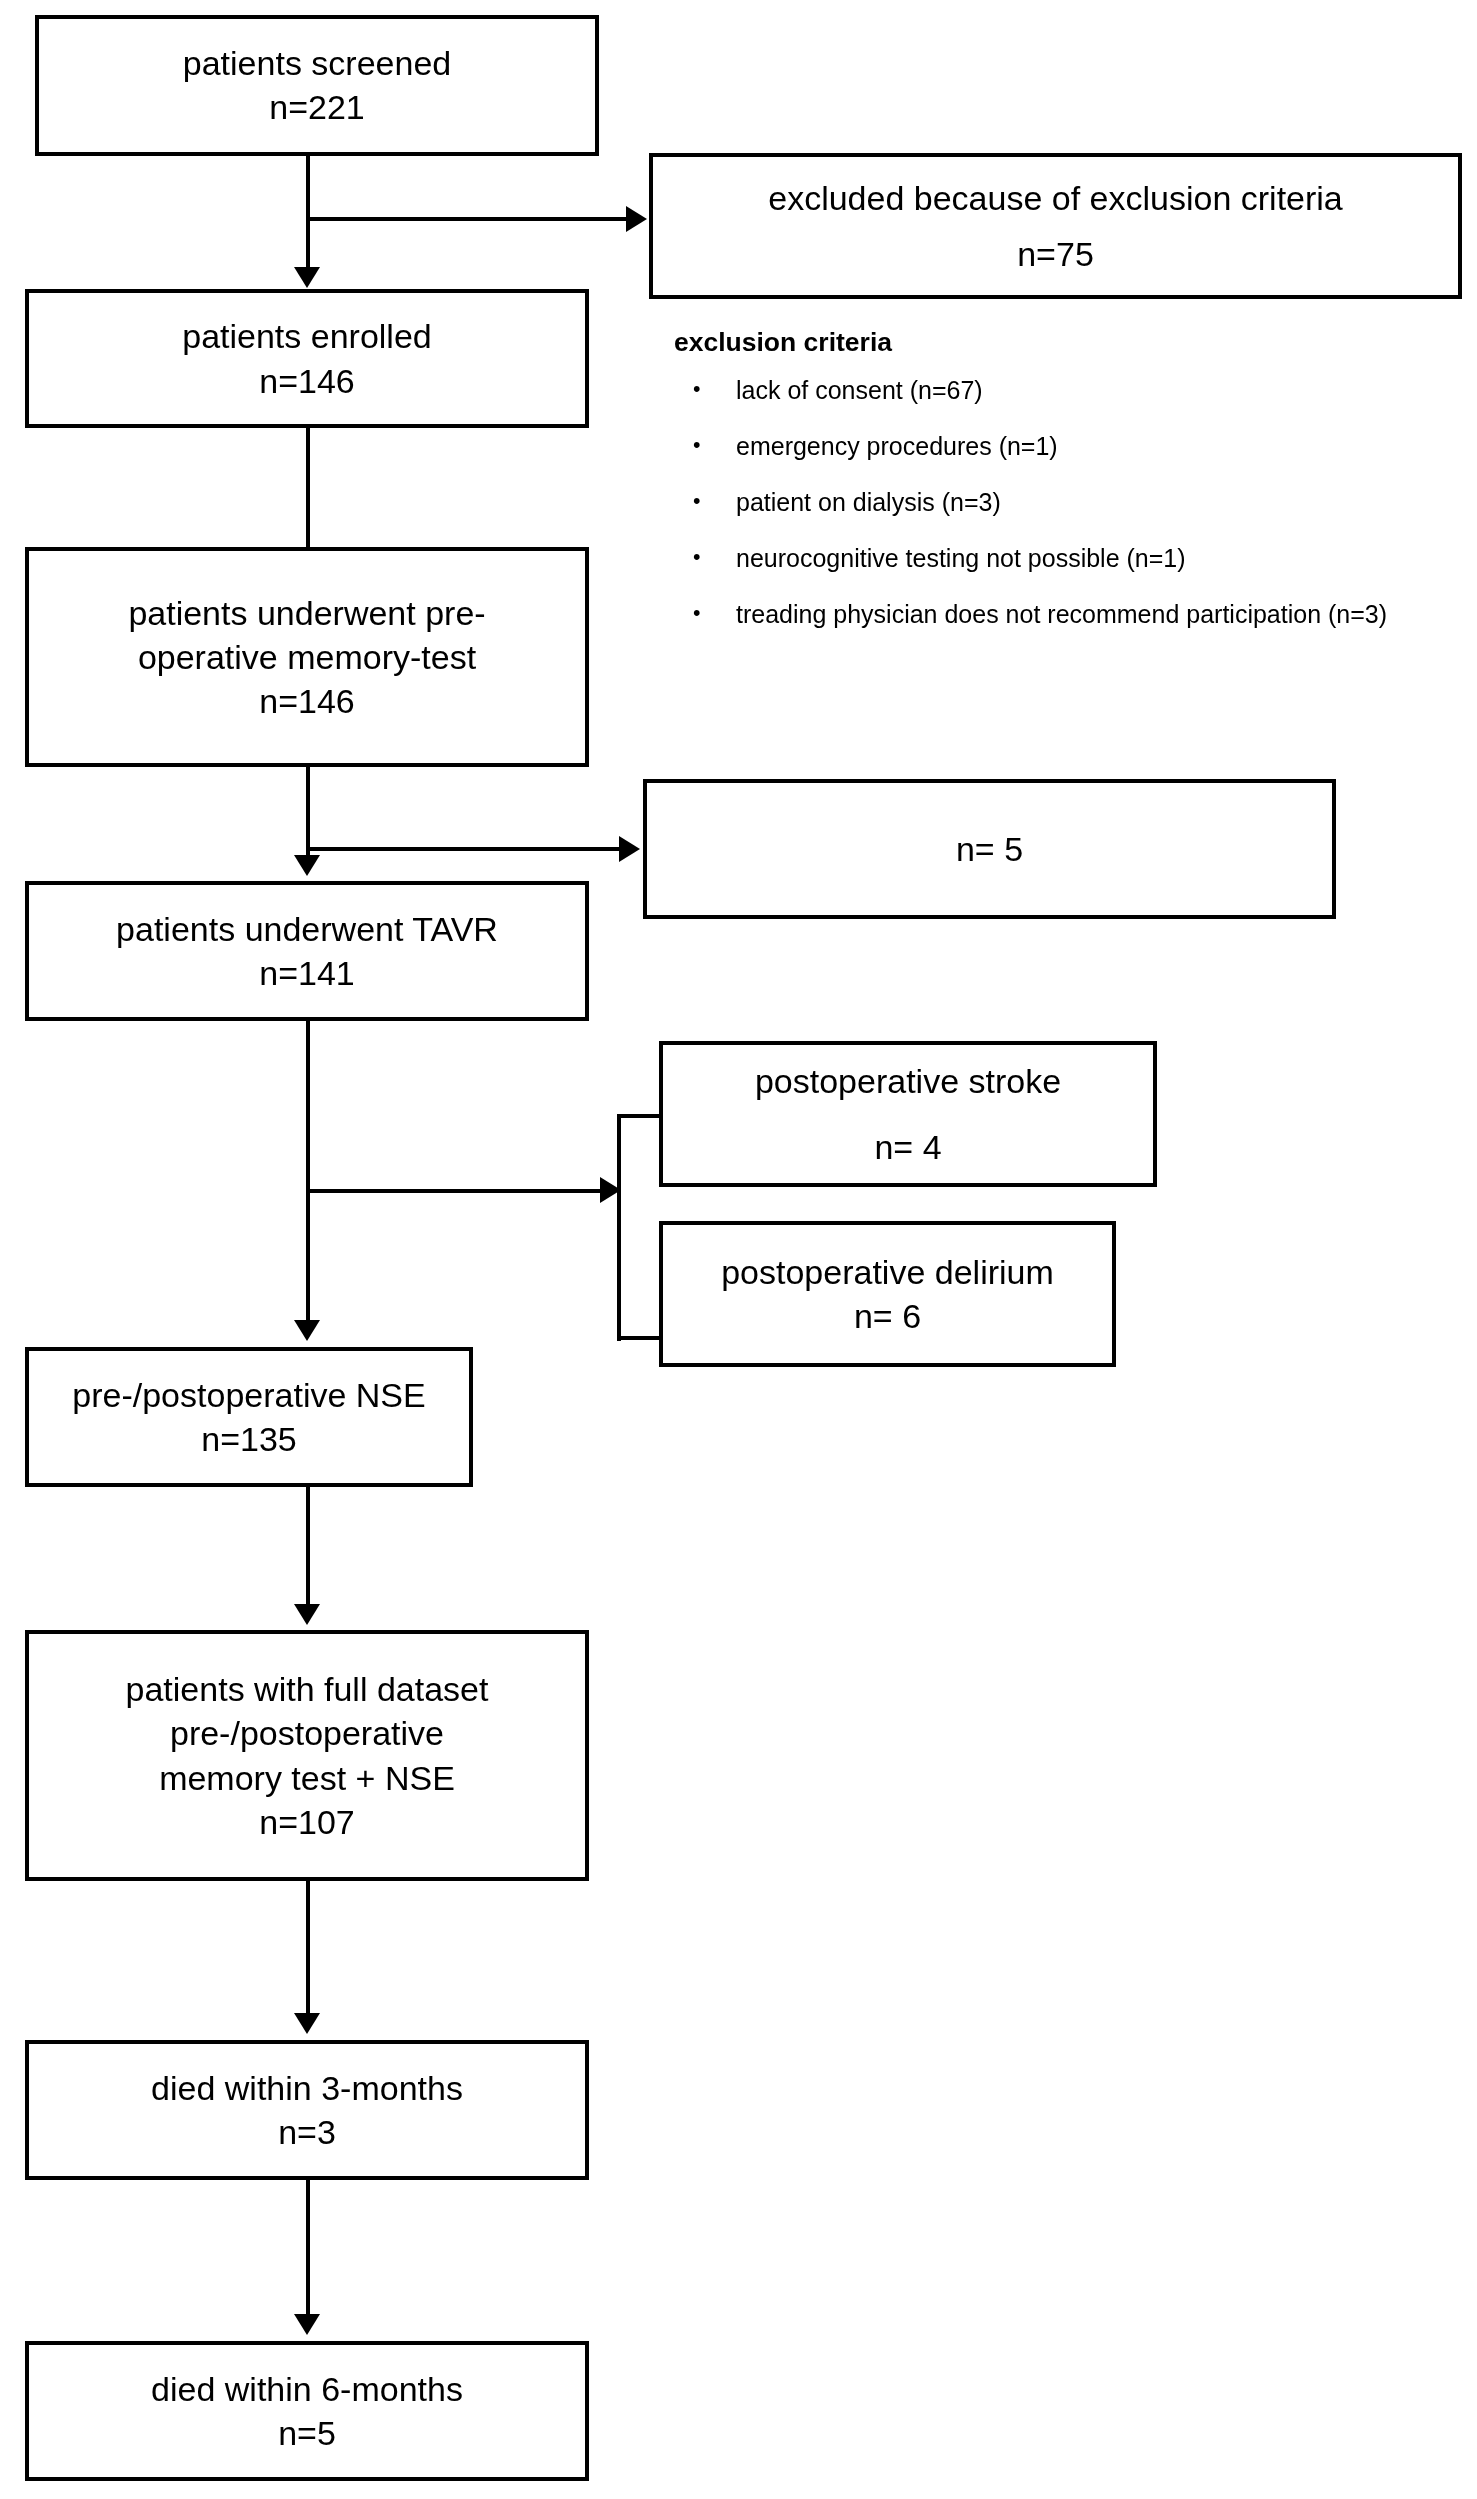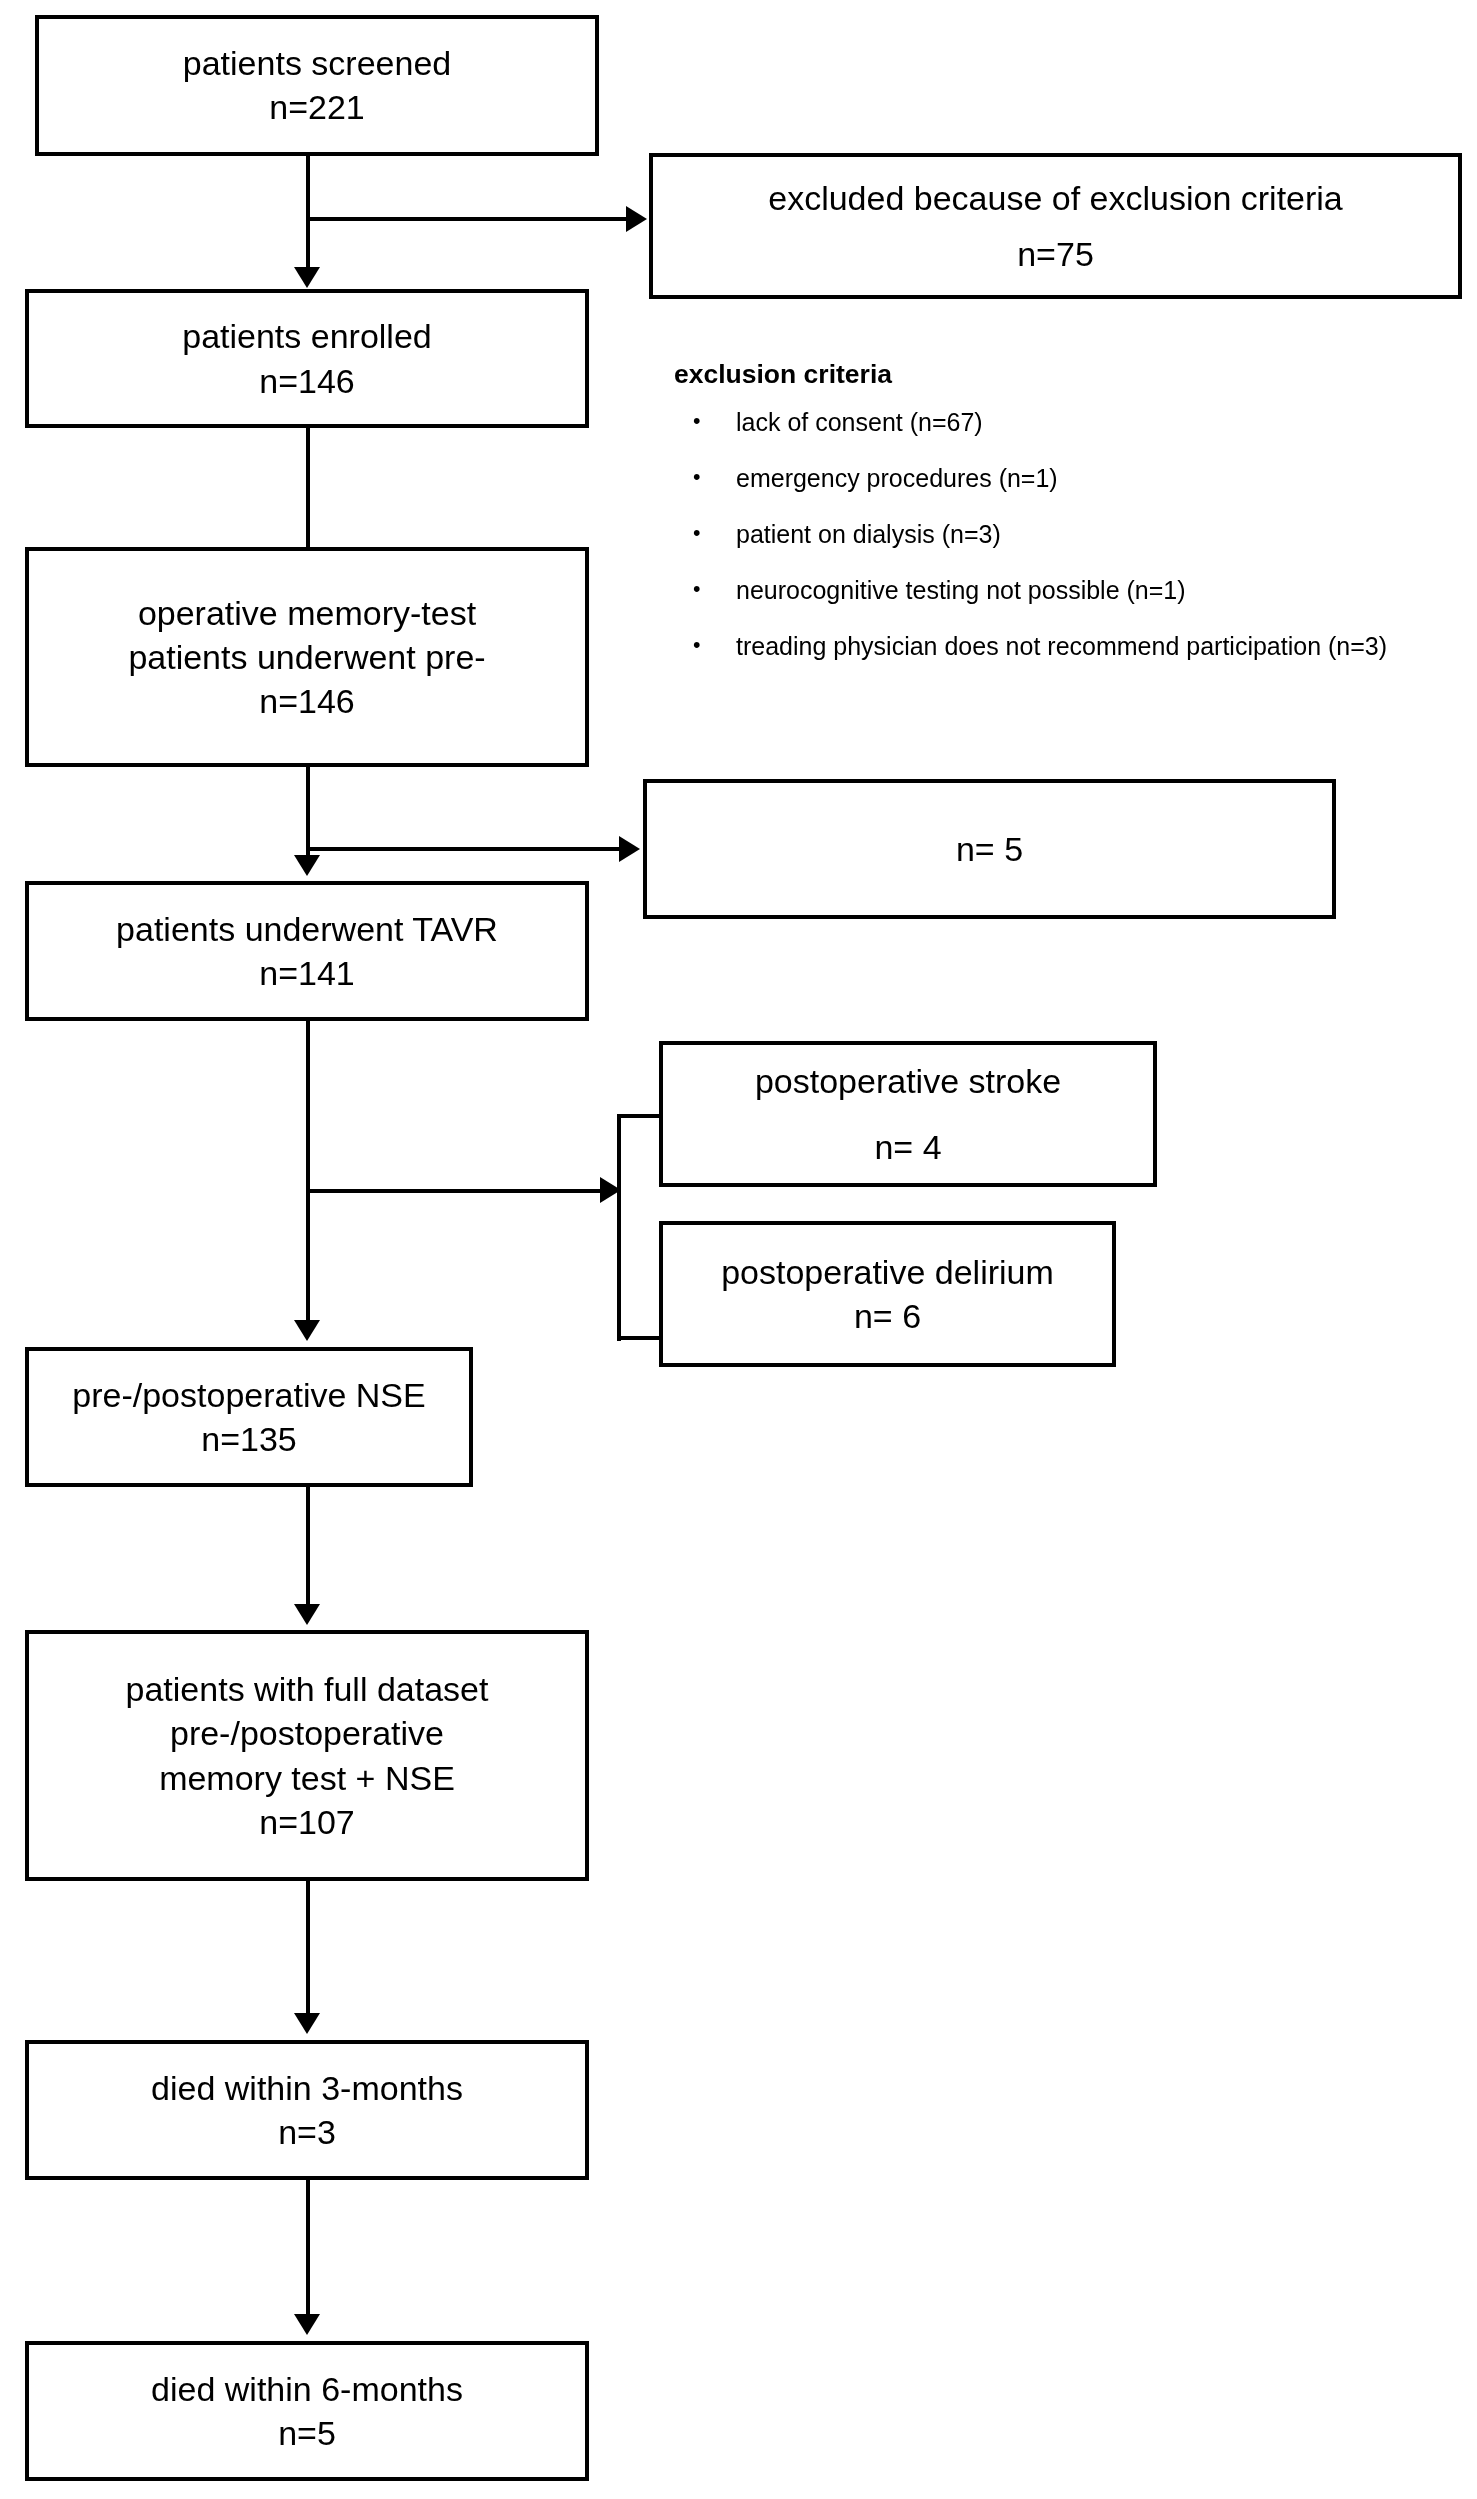--- a/index.html
+++ b/index.html
@@ -65,21 +65,20 @@
   }
 
   
   #criteria-block {
     position: absolute;
     left: 674px;
     top: 328px;
     width: 743px;
     font-size: 25px;
     line-height: 1.10;
-    margin-top: 32px;
   }
   #criteria-block .crit-title {
     font-weight: bold;
     font-size: 26.5px;
     margin: 0 0 16.4px 0;
   }
   #criteria-block ul {
     list-style: none;
     margin: 0;
     padding: 0;
@@ -147,22 +146,22 @@
   </div>
 
   <div class="node" style="left:25px; top:289px; width:564px; height:139px;">
     <span class="ln">patients enrolled</span>
     <span class="ln">n=146</span>
   </div>
 
   <div class="vline" style="left:306px; top:427px; height:122px;"></div>
 
   <div class="node" style="left:25px; top:547px; width:564px; height:220px;">
+    <span class="ln">patients underwent pre-</span>
     <span class="ln">operative memory-test</span>
-    <span class="ln">patients underwent pre-</span>
     <span class="ln">n=146</span>
   </div>
 
   <div class="vline" style="left:306px; top:767px; height:92px;"></div>
   <div class="arrow-down" style="left:294px; top:855px;"></div>
 
   <div class="hline" style="left:306px; top:847px; width:315px;"></div>
   <div class="arrow-right" style="left:619px; top:836px;"></div>
 
   <div class="node" style="left:643px; top:779px; width:693px; height:140px;">

